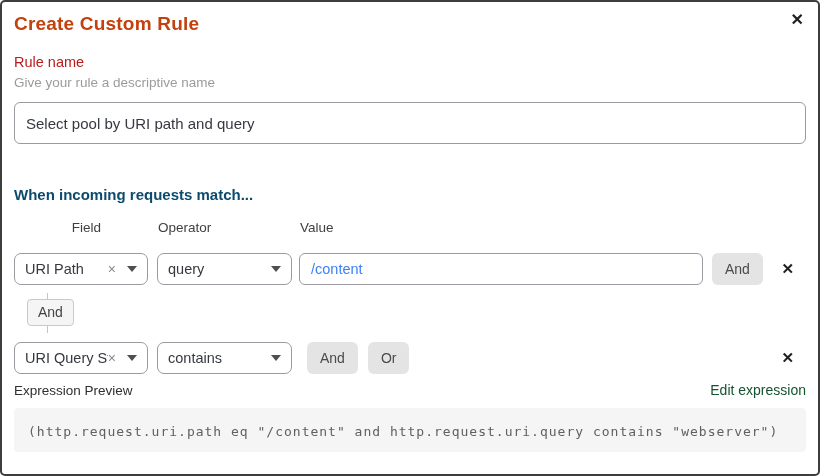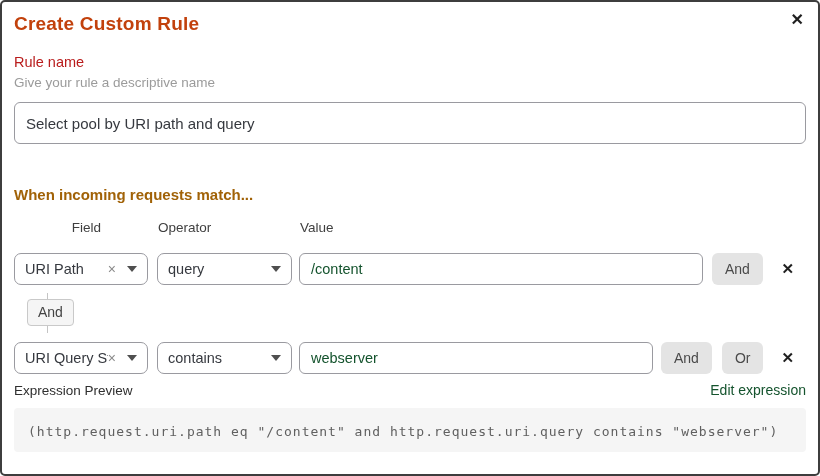--- a/index.html
+++ b/index.html
@@ -59,21 +59,21 @@
     padding: 0 11px;
     font-size: 15px;
     color: #36393f;
     font-family: "Liberation Sans", "DejaVu Sans", sans-serif;
     outline: none;
   }
   .match-heading {
     margin-top: 42px;
     font-size: 15px;
     font-weight: bold;
-    color: #a16207;
+    color: #0c4a6e;
     line-height: 18px;
   }
   .col-labels {
     margin-top: 16px;
     display: flex;
     font-size: 13.5px;
     color: #3f3f3f;
     line-height: 16px;
   }
   .col-label-field { width: 143px; padding-left: 2px; text-align: center; }
@@ -112,21 +112,21 @@
     border-left: 5px solid transparent;
     border-right: 5px solid transparent;
     border-top: 6px solid #4f4f4f;
   }
   .value-input {
     height: 32px;
     border: 1px solid #9a9aa0;
     border-radius: 6px;
     padding: 0 11px;
     font-size: 14.5px;
-    color: #14532d;
+    color: #3b82f6;
     font-family: "Liberation Sans", "DejaVu Sans", sans-serif;
     outline: none;
   }
   .value-1 { width: 404px; }
   .value-2 { width: 354px; }
   .gbtn {
     height: 32px;
     border: none;
     border-radius: 6px;
     background: #e4e4e4;
@@ -261,21 +261,20 @@
         <span class="clear-x">×</span>
         <span class="caret"></span>
       </span>
     </div>
     <div class="select select-operator">
       <span class="sel-text">contains</span>
       <span class="sel-controls">
         <span class="caret"></span>
       </span>
     </div>
-    <input class="value-input value-2" type="text" value="webserver" style="">
     <button class="gbtn and-2">And</button>
     <button class="gbtn or-2">Or</button>
     <button class="xbtn">✕</button>
   </div>
 
   
   <div class="expr-header">
     <span class="expr-label">Expression Preview</span>
     <a class="edit-link">Edit expression</a>
   </div>

